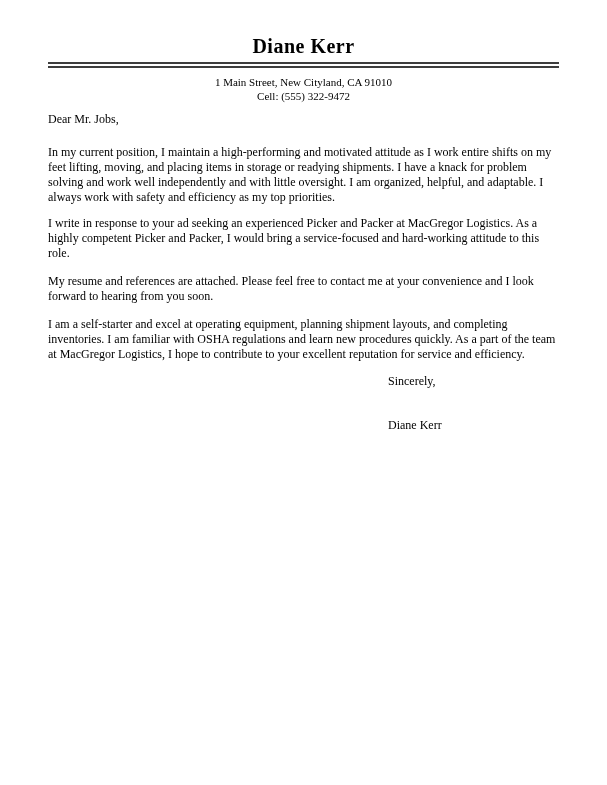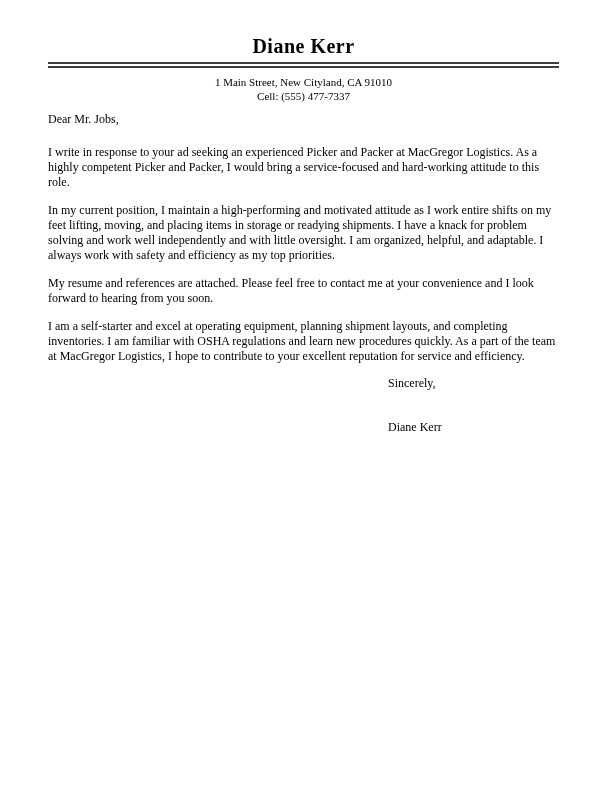--- a/index.html
+++ b/index.html
@@ -65,29 +65,29 @@
 <body>
 
 <div class="page">
 
   <h1 class="letter-name">Diane Kerr</h1>
 
   <div class="double-rule"></div>
 
   <div class="contact">
     <div>1 Main Street, New Cityland, CA 91010</div>
-    <div>Cell: (555) 477-7337</div>
+    <div>Cell: (555) 322-9472</div>
   </div>
 
   <main>
     <p class="salutation">Dear Mr. Jobs,</p>
 
+    <p class="body-par">In my current position, I maintain a high-performing and motivated attitude as I work entire shifts on my feet lifting, moving, and placing items in storage or readying shipments. I have a knack for problem solving and work well independently and with little oversight. I am organized, helpful, and adaptable. I always work with safety and efficiency as my top priorities.</p>
+
     <p class="body-par first">I write in response to your ad seeking an experienced Picker and Packer at MacGregor Logistics. As a highly competent Picker and Packer, I would bring a service-focused and hard-working attitude to this role.</p>
-
-    <p class="body-par">In my current position, I maintain a high-performing and motivated attitude as I work entire shifts on my feet lifting, moving, and placing items in storage or readying shipments. I have a knack for problem solving and work well independently and with little oversight. I am organized, helpful, and adaptable. I always work with safety and efficiency as my top priorities.</p>
 
     <p class="body-par">My resume and references are attached. Please feel free to contact me at your convenience and I look forward to hearing from you soon.</p>
 
     <p class="body-par">I am a self-starter and excel at operating equipment, planning shipment layouts, and completing inventories. I am familiar with OSHA regulations and learn new procedures quickly. As a part of the team at MacGregor Logistics, I hope to contribute to your excellent reputation for service and efficiency.</p>
 
     <div class="closing-block">
       <p class="closing-line">Sincerely,</p>
       <p class="signature-line">Diane Kerr</p>
     </div>
   </main>

